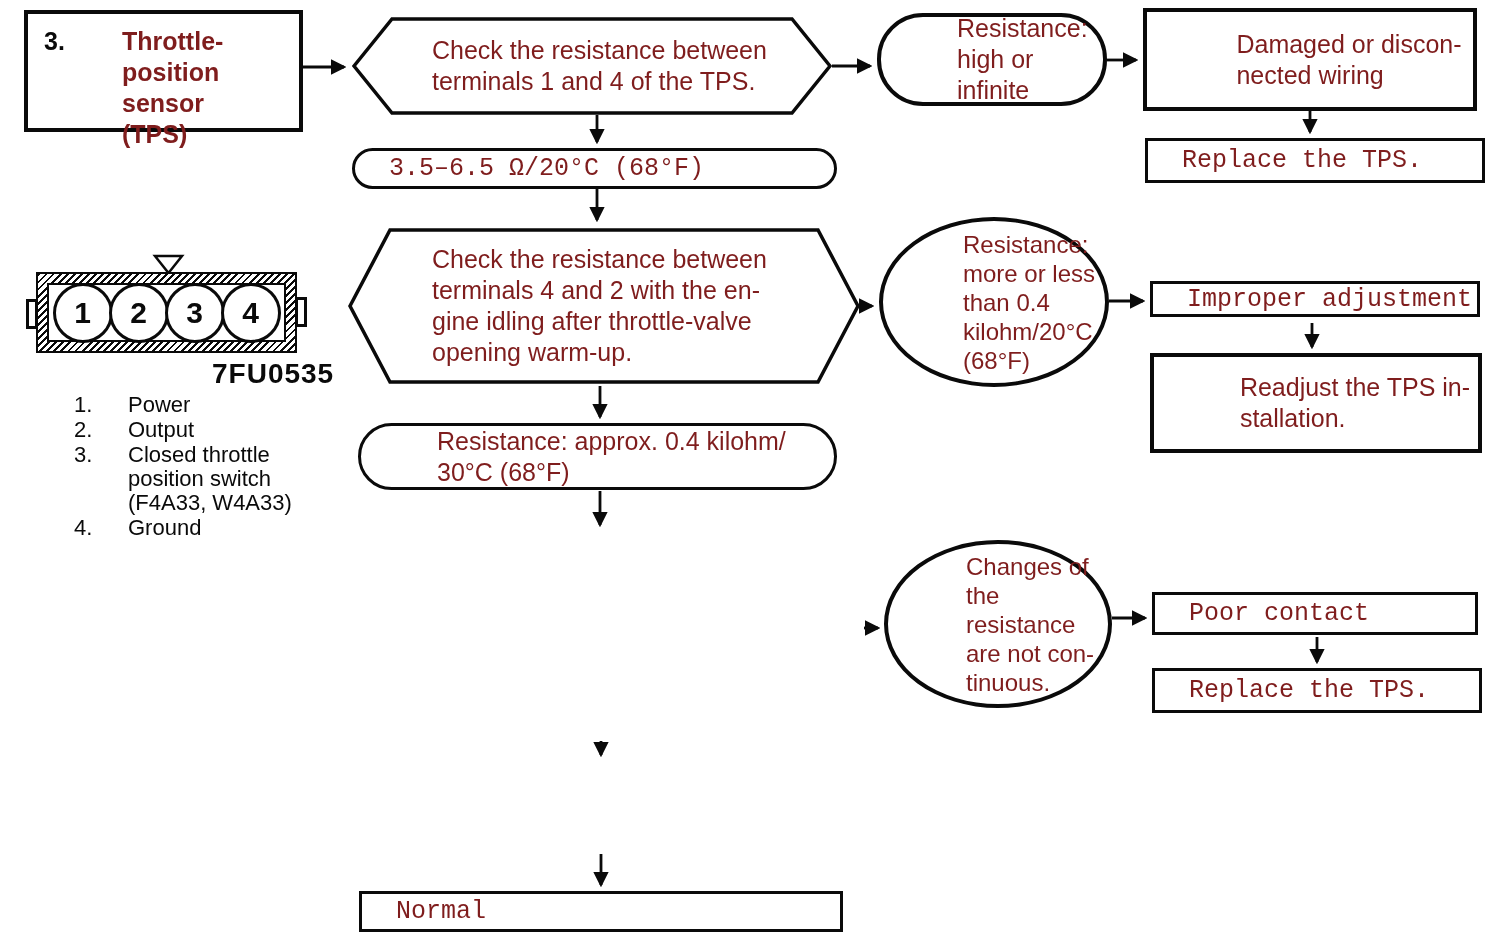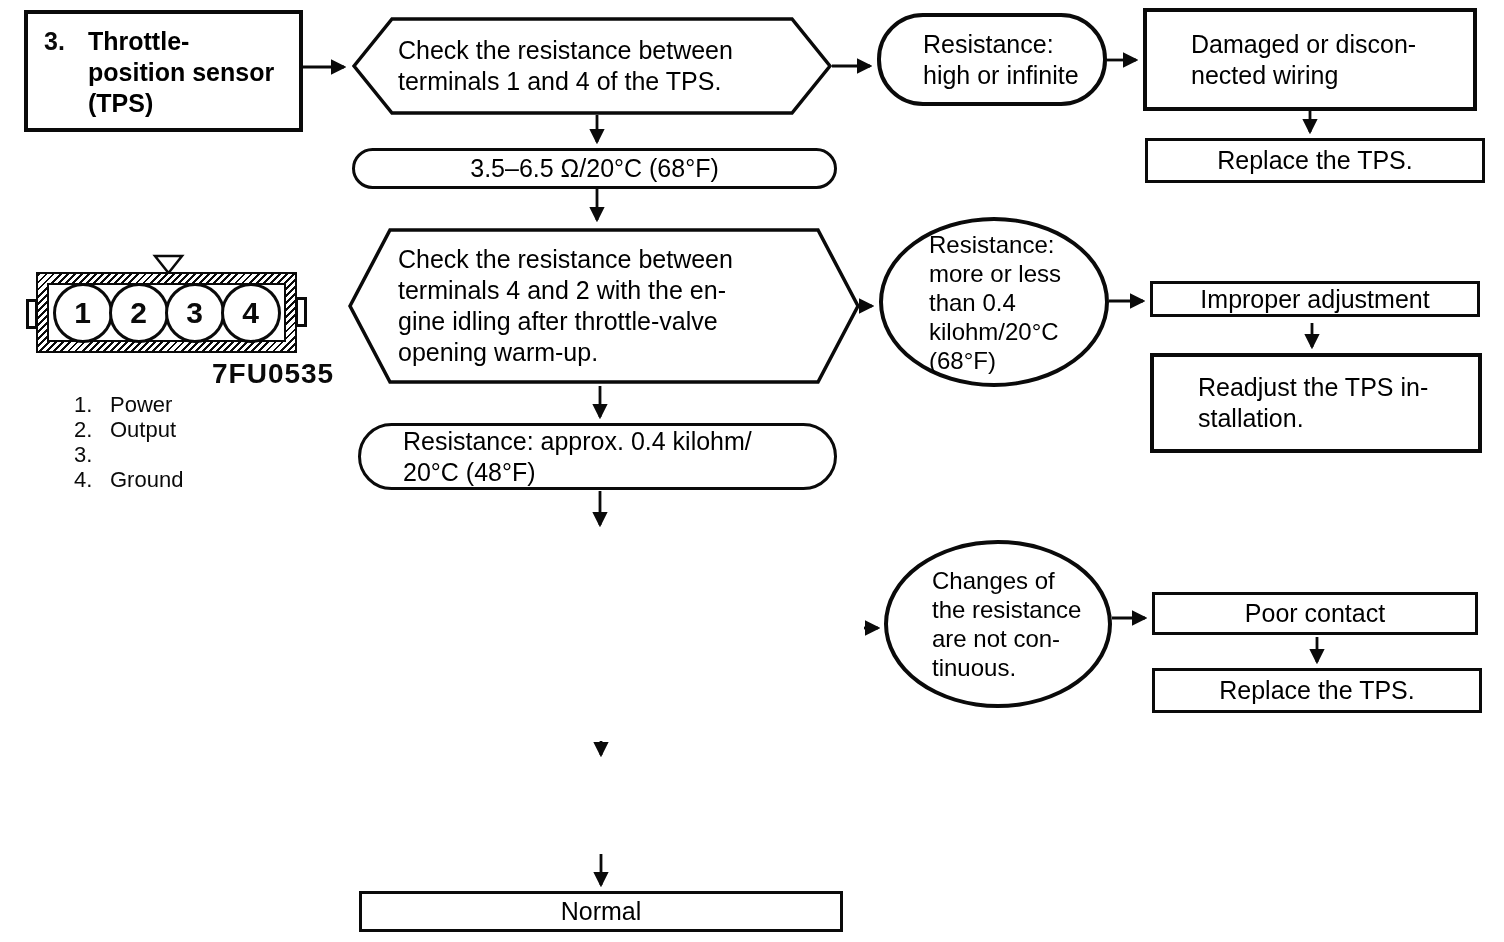--- a/index.html
+++ b/index.html
@@ -1,30 +1,30 @@
 <!DOCTYPE html>
 <html><head>
 <meta charset="utf-8">
 <style>
   html,body{margin:0;padding:0;background:#e8e8e8;}
   .stage{
     position:relative;width:1504px;height:942px;background:#ffffff;
     font-family:"Liberation Sans", sans-serif;color:#0a0a0a;overflow:hidden;
   }
   .node{position:absolute;box-sizing:border-box;background:#fff;}
-  .txt{white-space:pre-line;font-size:25px;line-height:31px;color:#000000;}
+  .txt{white-space:pre-line;font-size:25px;line-height:31px;color:#7f1d1d;margin-left:34px;}
   .center-v{display:flex;align-items:center;}
-  .center-all{display:flex;align-items:center;justify-content:center;text-align:center;}
+  .center-all{display:flex;align-items:center;text-align:center;font-family:Liberation Mono, monospace;}
   
   .start{border:4px solid #0a0a0a;display:flex;padding:12px 6px 0 16px;}
   .start .snum{font-weight:700;font-size:25px;line-height:31px;width:44px;flex:0 0 auto;}
   .start .txt{font-weight:700;}
   
   .rect{border:3px solid #0a0a0a;}
-  .rect.heavy{border-width:4px;}
+  .rect.heavy{border-width:4px;justify-content:center;}
   
   .pill{border:3px solid #0a0a0a;}
   .ellipse{border:4px solid #0a0a0a;border-radius:50%;}
   
   .hex{background:transparent;}
   .hex svg.shape{position:absolute;left:0;top:0;width:100%;height:100%;}
   .hex .txt{position:relative;}
   
   .conn-frame{position:absolute;box-sizing:border-box;border:2px solid #0a0a0a;
     background:repeating-linear-gradient(135deg,#0a0a0a 0 2px,#ffffff 2px 5px);}
@@ -32,21 +32,21 @@
     border:2px solid #0a0a0a;display:flex;align-items:center;justify-content:center;}
   .pin{width:54px;height:54px;border:3px solid #0a0a0a;border-radius:50%;background:#fff;
     display:flex;align-items:center;justify-content:center;font-weight:700;font-size:30px;flex:0 0 auto;}
   .pin + .pin{margin-left:-4px;}
   .conn-tab{position:absolute;width:12px;height:30px;border:3px solid #0a0a0a;background:#fff;box-sizing:border-box;}
   .fig-code{position:absolute;font-weight:700;font-size:28px;letter-spacing:1px;}
   
   .legend{position:absolute;font-size:22px;line-height:24px;}
   .legend-row{display:flex;margin-bottom:1px;}
   .legend-row .lnum{width:36px;flex:0 0 auto;}
-  .legend-row .ltxt{white-space:pre-line;}
+  .legend-row .ltxt{white-space:pre-line;margin-left:18px;}
   
   svg.overlay{position:absolute;left:0;top:0;width:1504px;height:942px;pointer-events:none;}
   svg.overlay line{stroke:#0a0a0a;stroke-width:2.8;}
 </style>
 </head>
 <body>
 
 <div class="stage">
 
   <svg class="overlay">
@@ -129,21 +129,21 @@
     <div class="txt">Improper adjustment</div>
   </div>
 
   <div class="node rect heavy center-v" style="left:1150px;top:353px;width:332px;height:100px;">
     <div class="txt" style="padding-left:44px;">Readjust the TPS in-
 stallation.</div>
   </div>
 
   <div class="node pill center-v" style="left:358px;top:423px;width:479px;height:67px;border-radius:34px;">
     <div class="txt" style="padding-left:42px;">Resistance: approx. 0.4 kilohm/
-20°C (48°F)</div>
+30°C (68°F)</div>
   </div>
 
 
   <div class="node ellipse center-v" style="left:884px;top:540px;width:228px;height:168px;">
     <div class="txt" style="padding-left:44px;font-size:24px;line-height:29px;">Changes of
 the resistance
 are not con-
 tinuous.</div>
   </div>
 
@@ -176,20 +176,23 @@
     <div class="legend-row">
       <span class="lnum">1.</span>
       <span class="ltxt">Power</span>
     </div>
     <div class="legend-row">
       <span class="lnum">2.</span>
       <span class="ltxt">Output</span>
     </div>
     <div class="legend-row">
       <span class="lnum">3.</span>
+      <span class="ltxt">Closed throttle
+position switch
+(F4A33, W4A33)</span>
     </div>
     <div class="legend-row">
       <span class="lnum">4.</span>
       <span class="ltxt">Ground</span>
     </div>
   </div>
 
 </div>
 
 </body></html>

